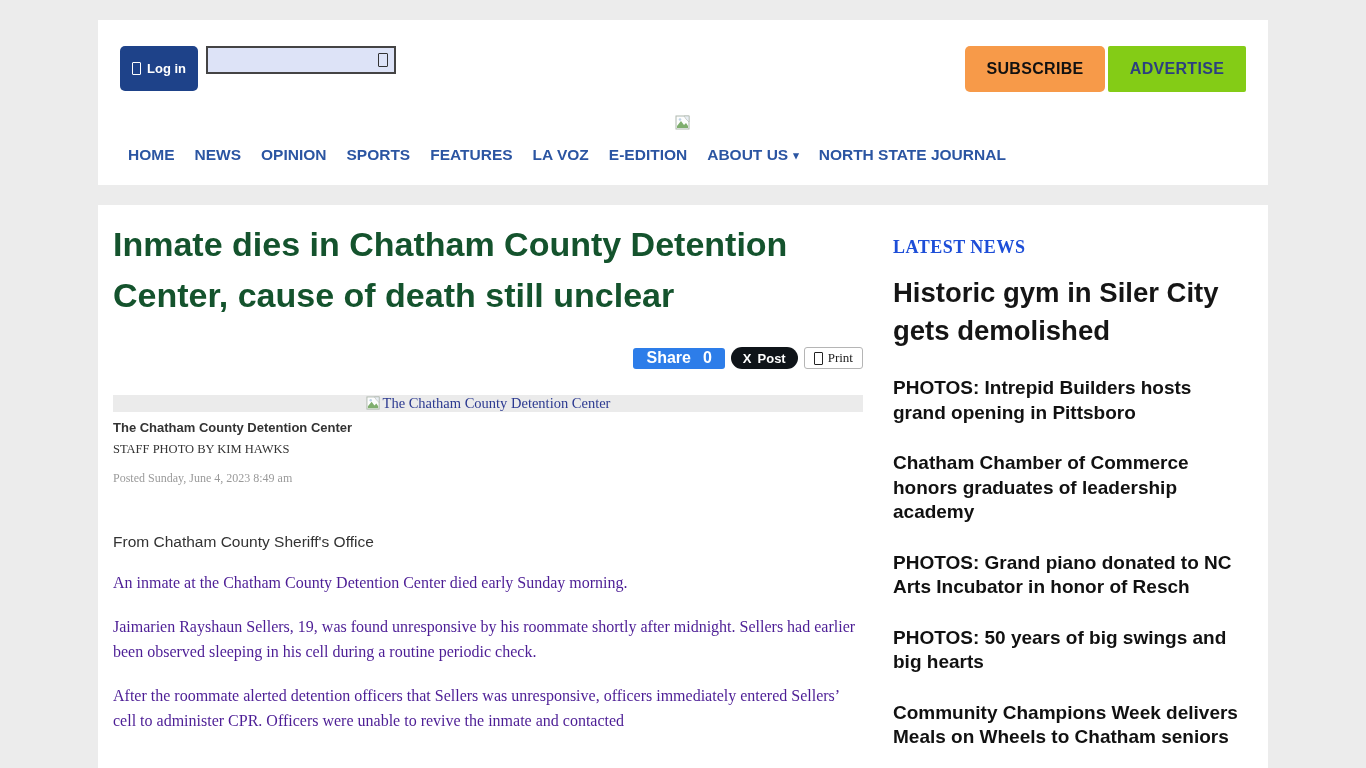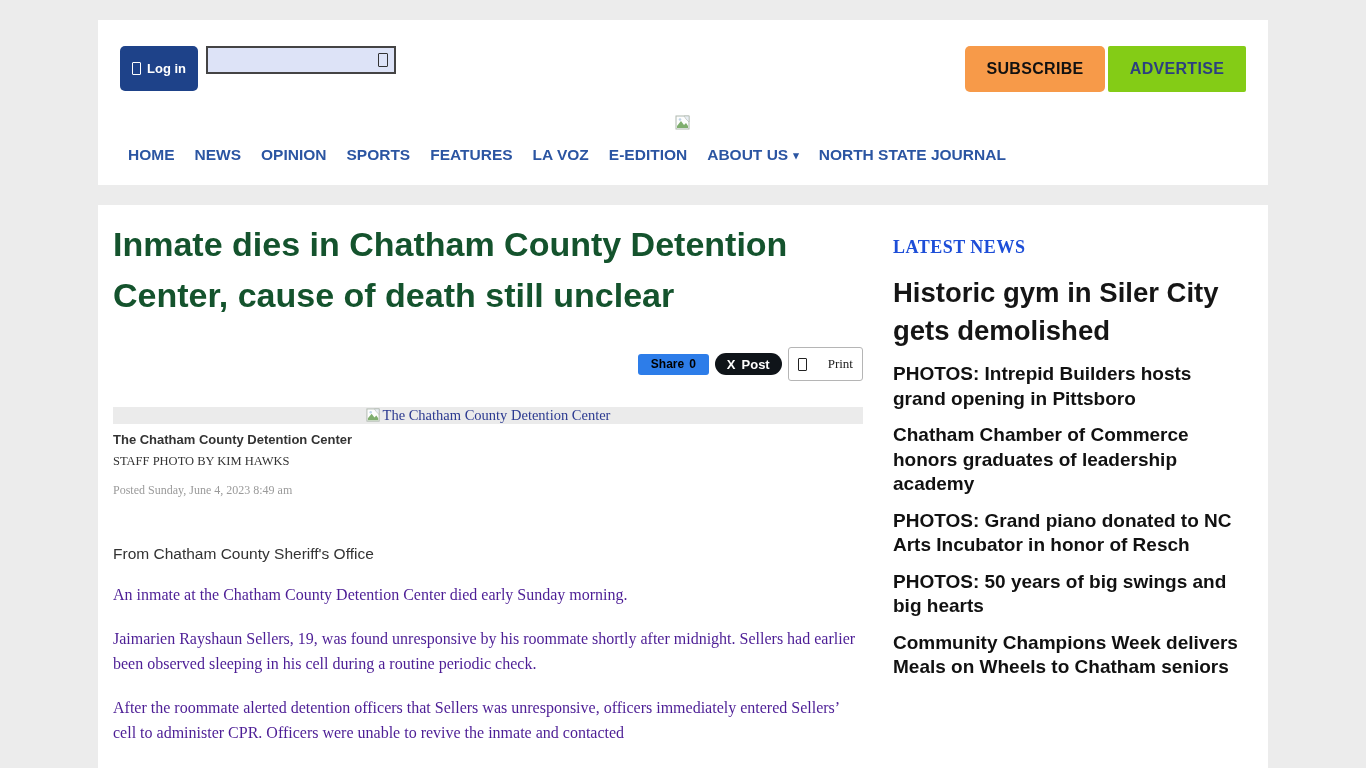--- a/index.html
+++ b/index.html
@@ -148,31 +148,31 @@
   }
   .share-row {
     display: flex;
     justify-content: flex-end;
     align-items: center;
     gap: 6px;
     margin-top: 26px;
   }
   .btn-fb {
     background: #2d7de9;
-    color: #000000;
+    color: #ffffff;
     border: none;
     border-radius: 3px;
     height: 21px;
     padding: 0 13px;
-    font-size: 12px;
-    font-weight: bold;
-    font-family: "Liberation Sans", sans-serif;
-    display: flex;
-    align-items: center;
-    gap: 5px;
+    font-size: 16px;
+    font-weight: bold;
+    font-family: "Liberation Sans", sans-serif;
+    display: flex;
+    align-items: center;
+    gap: 12px;
     cursor: pointer;
   }
   .btn-x {
     background: #0f1419;
     color: #fff;
     border: none;
     border-radius: 11px;
     height: 22px;
     padding: 0 12px;
     font-size: 13px;
@@ -183,26 +183,26 @@
     gap: 6px;
     cursor: pointer;
   }
   .x-logo { font-size: 13px; font-weight: bold; }
   .btn-print {
     background: #fff;
     color: #222;
     border: 1px solid #b5b5b5;
     border-radius: 3px;
     height: 22px;
-    padding: 16px 9px;
+    padding: 4px 9px;
     font-size: 13px;
     font-family: "Liberation Serif", serif;
     display: flex;
     align-items: center;
-    gap: 21px;
+    gap: 5px;
     cursor: pointer;
   }
   .article-image-bar {
     margin-top: 26px;
     background: #ebebeb;
     height: 17px;
     display: flex;
     justify-content: center;
     align-items: center;
     gap: 2px;
@@ -256,21 +256,21 @@
     margin-top: 18px;
   }
   .sidebar-item {
     display: block;
     text-decoration: none;
     color: #111;
     font-weight: bold;
     font-family: "Liberation Sans", sans-serif;
     font-size: 19px;
     line-height: 24.5px;
-    margin-top: 12px;
+    margin-top: 26px;
     cursor: pointer;
   }
   .sidebar-item.large {
     font-size: 27.5px;
     line-height: 38px;
     color: #151515;
     margin-top: 16px;
   }
 </style>
 </head>

